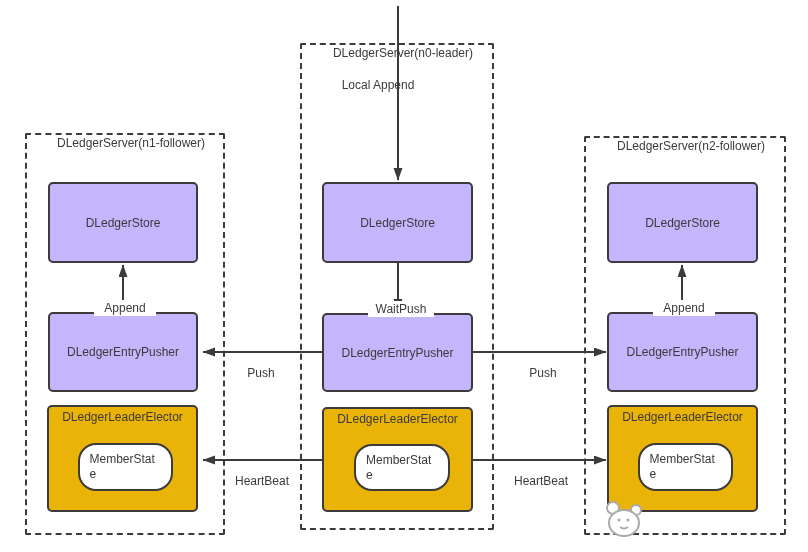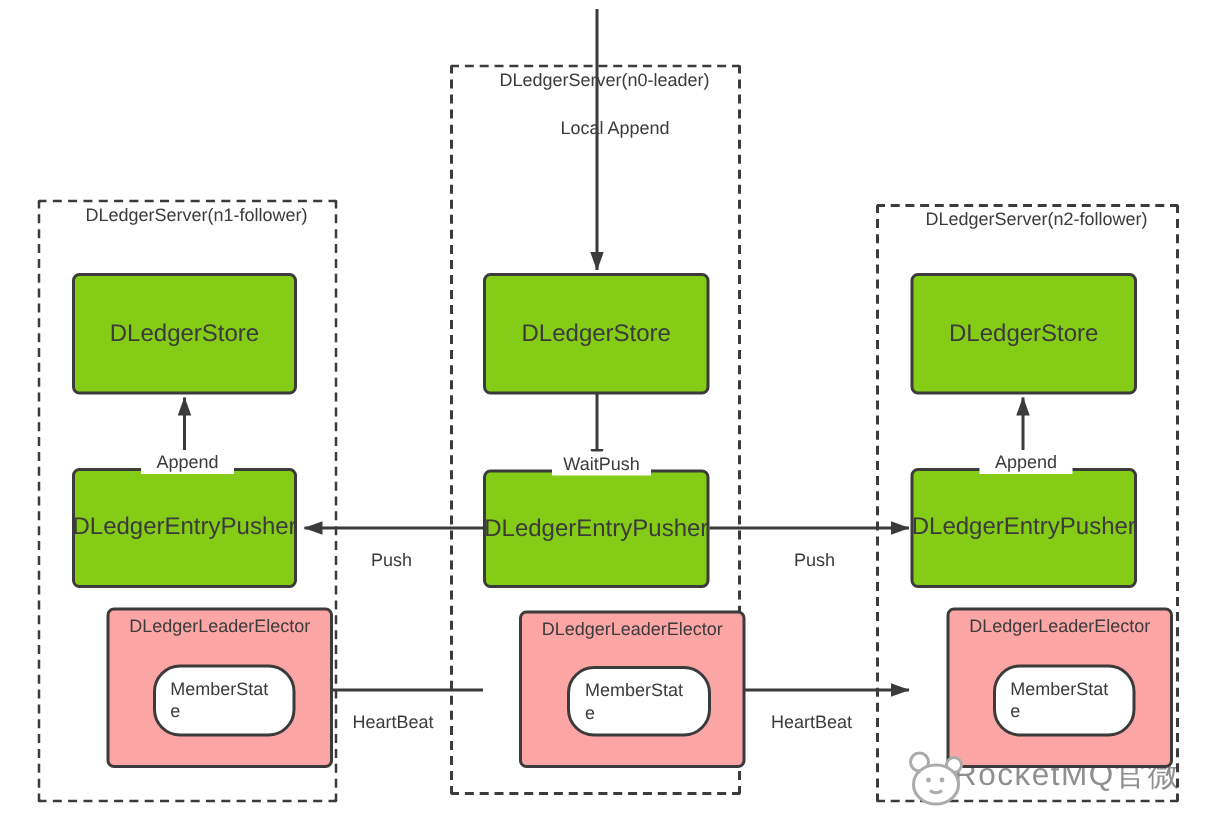--- a/index.html
+++ b/index.html
@@ -10,27 +10,27 @@
   svg.connectors{position:absolute;left:0;top:0;z-index:1;}
   .server{
     position:absolute;border:2px dashed #3b3b3b;border-radius:2px;
     background:transparent;z-index:2;box-sizing:border-box;
   }
   .server-title{
     position:absolute;top:1px;left:12px;right:0;text-align:center;
     font-size:12px;line-height:14px;color:#3b3b3b;
   }
   .box{
-    position:absolute;border:2px solid #3b3b3b;border-radius:5px;background:#84cc16;
+    position:absolute;border:2px solid #3b3b3b;border-radius:5px;background:#c4b5fd;
     box-sizing:border-box;z-index:3;display:flex;align-items:center;justify-content:center;
-    font-size:16px;color:#3b3b3b;
+    font-size:12px;color:#3b3b3b;
   }
   .elector{
-    position:absolute;border:2px solid #3b3b3b;border-radius:5px;background:#fca5a5;
-    box-sizing:border-box;z-index:3;font-size:12px;color:#3b3b3b;margin-left:24px;
+    position:absolute;border:2px solid #3b3b3b;border-radius:5px;background:#eab308;
+    box-sizing:border-box;z-index:3;font-size:12px;color:#3b3b3b;
   }
   .elector-title{position:absolute;top:3px;left:0;right:0;text-align:center;font-size:12px;}
   .member{
     position:absolute;border:2px solid #3b3b3b;border-radius:18px;background:#ffffff;
     box-sizing:border-box;display:flex;align-items:center;justify-content:center;
   }
   .member-label{width:72px;word-break:break-all;font-size:12px;line-height:15px;}
   .edge-label{
     position:absolute;z-index:4;background:#ffffff;font-size:12px;line-height:14px;
     color:#3b3b3b;text-align:center;padding:1px 2px;margin-top:20px;
@@ -82,21 +82,21 @@
     <div class="elector-title">DLedgerLeaderElector</div>
     <div class="member" style="left:29px;top:36px;width:95px;height:48px;">
       <div class="member-label">MemberState</div>
     </div>
   </div>
   <div class="edge-label" style="left:94px;top:280px;width:58px;">Append</div>
 
   <div class="server" style="left:300px;top:43px;width:194px;height:487px;">
     <div class="server-title">DLedgerServer(n0-leader)</div>
   </div>
-  <div class="free-label" style="left:350px;top:78px;width:120px;">Local Append</div>
+  <div class="free-label" style="left:318px;top:78px;width:120px;">Local Append</div>
   <div class="box" style="left:322px;top:182px;width:151px;height:81px;">
     <span>DLedgerStore</span>
   </div>
   <div class="edge-label" style="left:368px;top:281px;width:62px;">WaitPush</div>
   <div class="box" style="left:322px;top:313px;width:151px;height:79px;">
     <span>DLedgerEntryPusher</span>
   </div>
   <div class="elector" style="left:322px;top:407px;width:151px;height:105px;">
     <div class="elector-title">DLedgerLeaderElector</div>
     <div class="member" style="left:30px;top:35px;width:96px;height:47px;">
@@ -127,15 +127,14 @@
   <div class="edge-label" style="left:506px;top:453px;width:66px;">HeartBeat</div>
 
   <svg class="wm-logo" width="42" height="44" viewBox="0 0 42 44">
     <circle cx="10" cy="9" r="6" fill="#ffffff" stroke="#ababab" stroke-width="2"></circle>
     <circle cx="33" cy="11" r="5" fill="#ffffff" stroke="#ababab" stroke-width="2"></circle>
     <ellipse cx="21" cy="24" rx="15" ry="13" fill="#ffffff" stroke="#ababab" stroke-width="2"></ellipse>
     <circle cx="16" cy="21" r="1.6" fill="#ababab"></circle>
     <circle cx="25" cy="21" r="1.6" fill="#ababab"></circle>
     <path d="M17 28 q4 3 8 0" fill="none" stroke="#ababab" stroke-width="2"></path>
   </svg>
-  <div class="wm-brand">RocketMQ官微</div>
 
 </div>
 
 </body></html>

